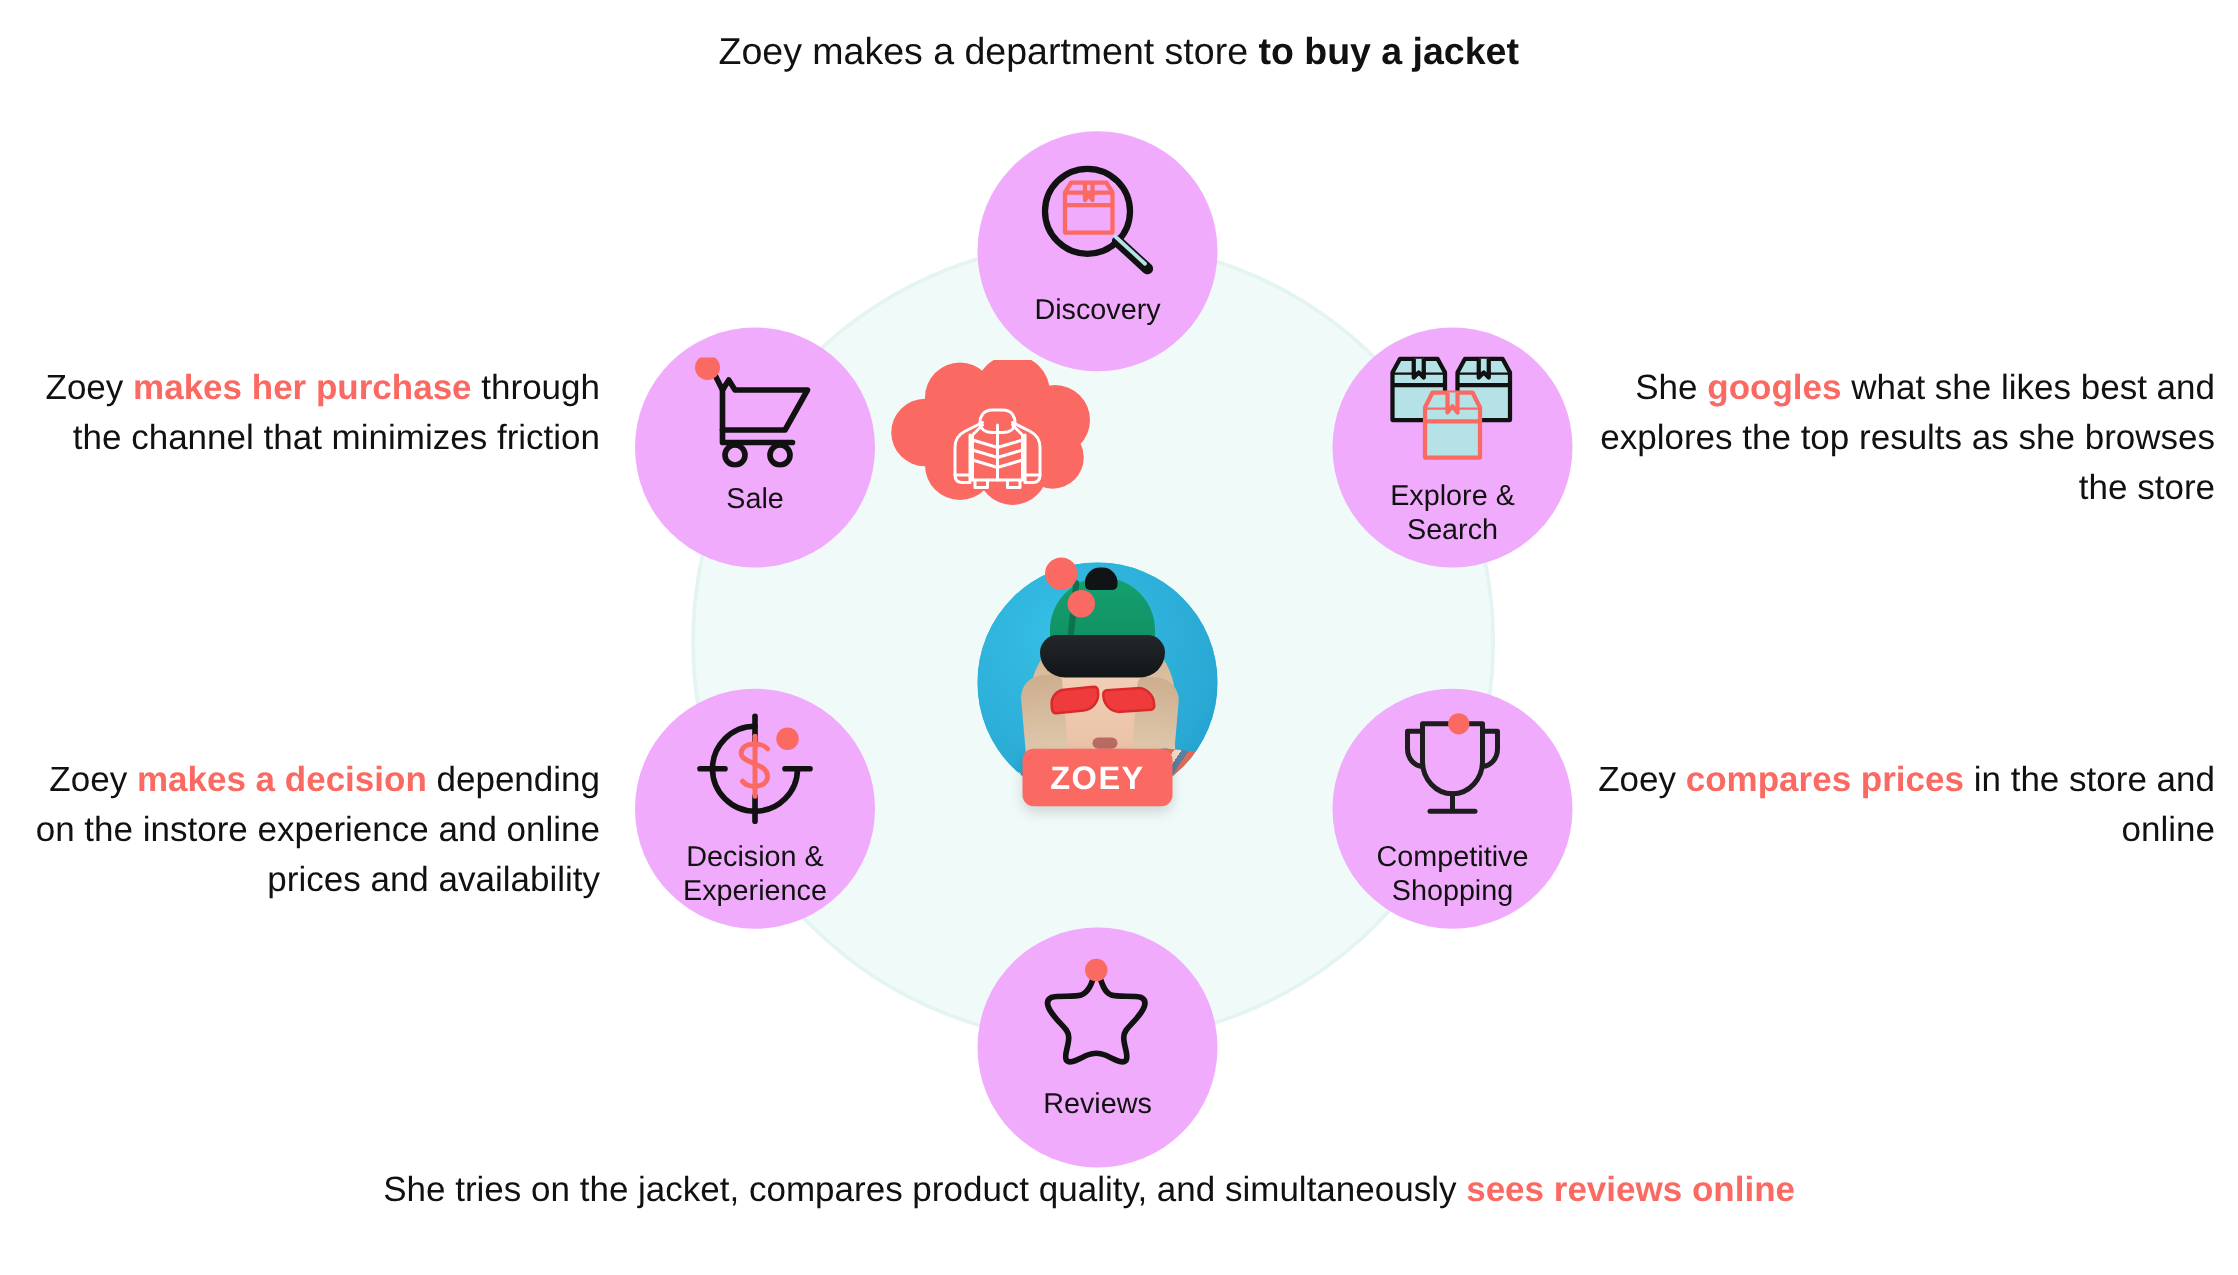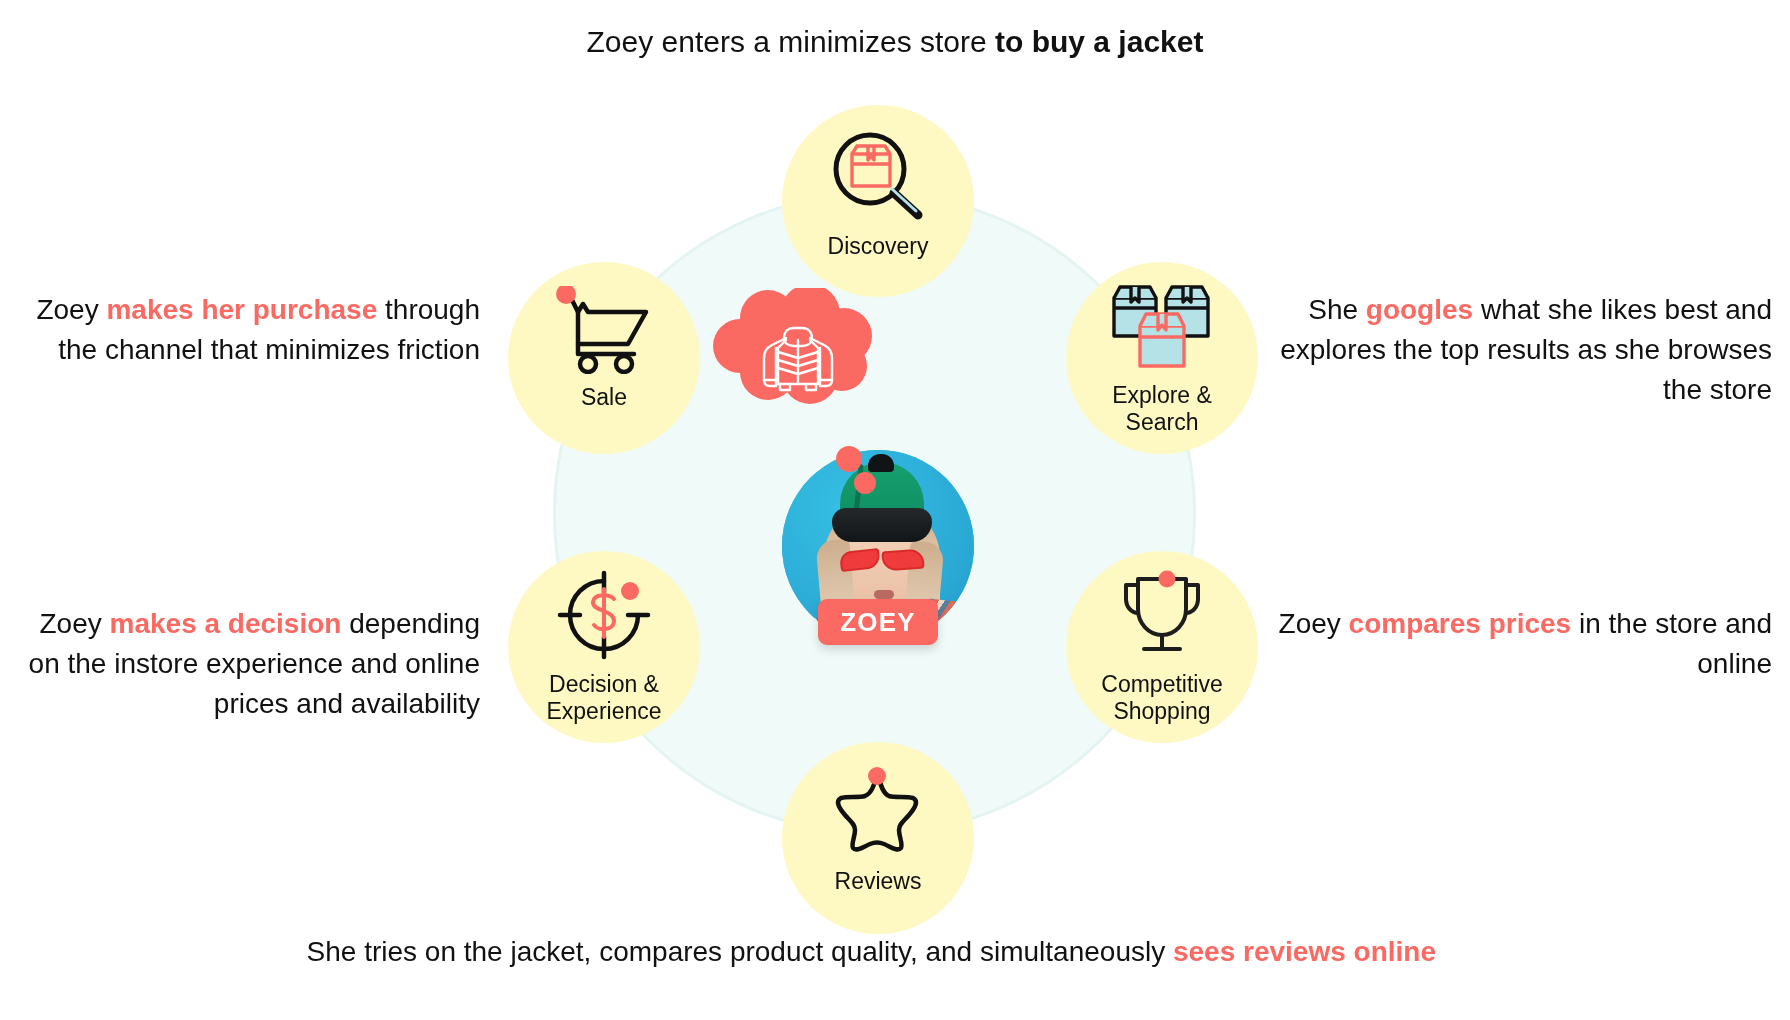--- a/index.html
+++ b/index.html
@@ -36,21 +36,21 @@
   .ring {
     position: absolute; left: 553px; top: 192px;
     width: 643px; height: 643px; border-radius: 50%;
     background: #f0faf8;
     border: 3px solid #e3f4f3;
   }
 
   
   .node {
     position: absolute; border-radius: 50%;
-    background: #fef9c3;
+    background: #f0abfc;
     display: flex; flex-direction: column;
     align-items: center; justify-content: flex-start;
   }
   .node .icon-wrap {
     position: relative; display: block;
   }
   .node .node-label {
     font-size: 23px; color: #111111; text-align: center;
     line-height: 1.18; white-space: pre-line; margin-top: 6px;
   }
@@ -164,21 +164,21 @@
     display: flex; align-items: center; justify-content: center;
     color: #ffffff; font-size: 26px; font-weight: 700; letter-spacing: 1.2px;
     box-shadow: 0 5px 10px rgba(0,0,0,0.14);
   }
 </style>
 </head>
 <body>
 
 <div id="stage">
 
-  <div class="headline"><span>Zoey enters a minimizes store </span><b>to buy a jacket</b></div>
+  <div class="headline"><span>Zoey makes a department store </span><b>to buy a jacket</b></div>
 
   <div class="ring"></div>
 
   <div class="caption cap-left" id="cap-sale"><span>Zoey </span><span class="hl">makes her purchase</span><span> through
 the channel that minimizes friction</span></div>
 
   <div class="caption cap-left" id="cap-decision"><span>Zoey </span><span class="hl">makes a decision</span><span> depending
 on the instore experience and
 online prices and availability</span></div>
 

